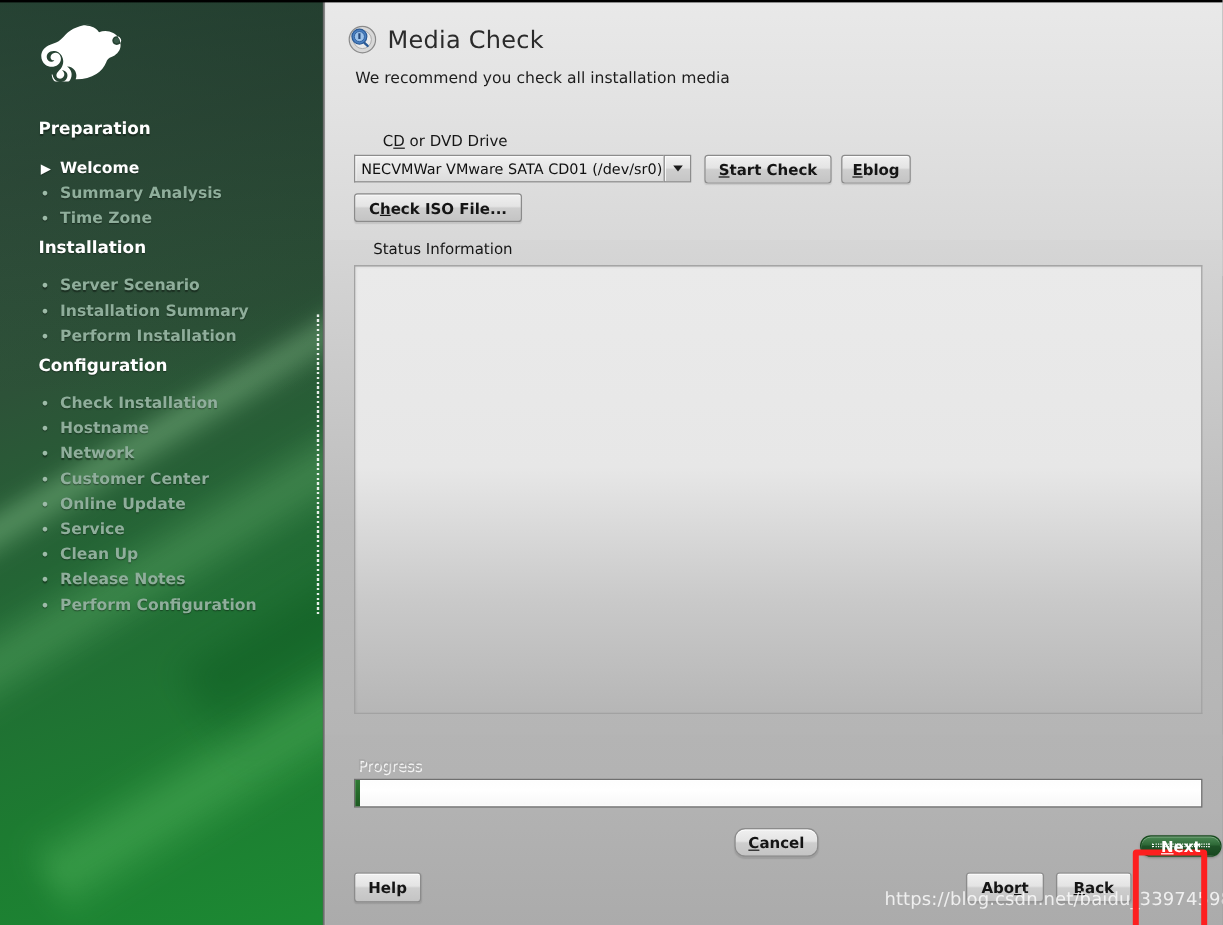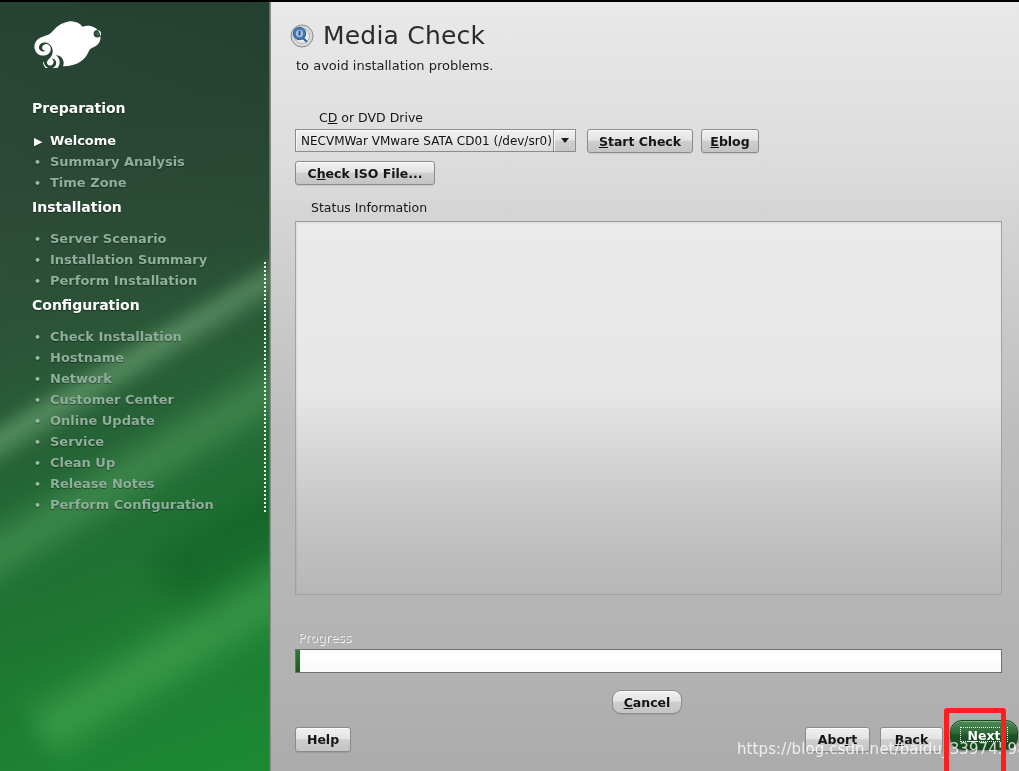--- a/index.html
+++ b/index.html
@@ -135,21 +135,21 @@
     pointer-events: none;
   }
   #main-content { position: absolute; left: 0; top: 0; width: 748px; height: 771px; }
 
   
   #title-row {
     position: absolute; left: 19px; top: 21px;
     display: flex; align-items: center; gap: 9px;
   }
   #page-title {
-    font-size: 25px; color: #2b2b2b;
+    font-size: 20px; color: #2b2b2b;
     font-family: "DejaVu Sans", "Liberation Sans", sans-serif;
     font-weight: normal;
     letter-spacing: .2px;
   }
   #intro-text {
     position: absolute; left: 25px; top: 58px;
     width: 520px;
     font-size: 13px; color: #1d1d1d; line-height: 16.5px;
   }
 
@@ -244,21 +244,21 @@
     left: 341px; top: 690px;
     width: 70px; height: 24px;
     border-radius: 9px;
   }
 
   
   #help-btn   { left: 24px;  top: 727px; width: 56px; height: 25px; border-radius: 3px; }
   #abort-btn  { left: 534px; top: 727px; width: 65px; height: 25px; border-radius: 3px; }
   #back-btn   { left: 609px; top: 727px; width: 63px; height: 25px; border-radius: 3px; }
   #next-btn {
-    left: 679px; top: 720px; width: 68px; height: 30px;
+    left: 679px; top: 696px; width: 68px; height: 18px;
     border-radius: 12px;
     background: linear-gradient(to bottom, #4c8a55 0%, #2f6a38 42%, #1f5328 52%, #17461f 100%);
     border: 1px solid #174b1e;
     color: #ffffff;
     box-shadow: inset 0 1px 0 rgba(255,255,255,.30), 0 1px 2px rgba(0,0,0,.25);
   }
   #next-btn .focus-ring {
     position: absolute;
     left: 9px; right: 9px; top: 6px; bottom: 7px;
     border: 1px dotted #ffffff;
@@ -387,21 +387,21 @@
             <circle cx="9.5" cy="9.5" r="6.2" fill="#4a7fc1" stroke="#2a5a96" stroke-width="1"></circle>
             <circle cx="9.5" cy="9.5" r="4.2" fill="#9cc2ea" stroke="#2a5a96" stroke-width=".7"></circle>
             <path d="M8.6 6.8h1.8v4.6H8.6z" fill="#27497a"></path>
             <rect x="13.6" y="13.4" width="5.6" height="2" rx="1" transform="rotate(42 13.6 13.4)" fill="#2a5a96"></rect>
           </svg>
         </span>
         <span id="page-title">Media Check</span>
       </div>
 
       <div id="intro-text">
-        <div>to avoid installation problems.</div>
+        <div>We recommend you check all installation media</div>
       </div>
 
       <div class="field-label" style="left:24px; top:110px;"><span>C</span><span class="acc">D</span><span> or DVD Drive</span></div>
 
       <div id="combo">
         <div id="combo-text">NECVMWar VMware SATA CD01 (/dev/sr0)</div>
         <div id="combo-arrow">
             <span class="tri-down"></span>
           </div>
       </div>

